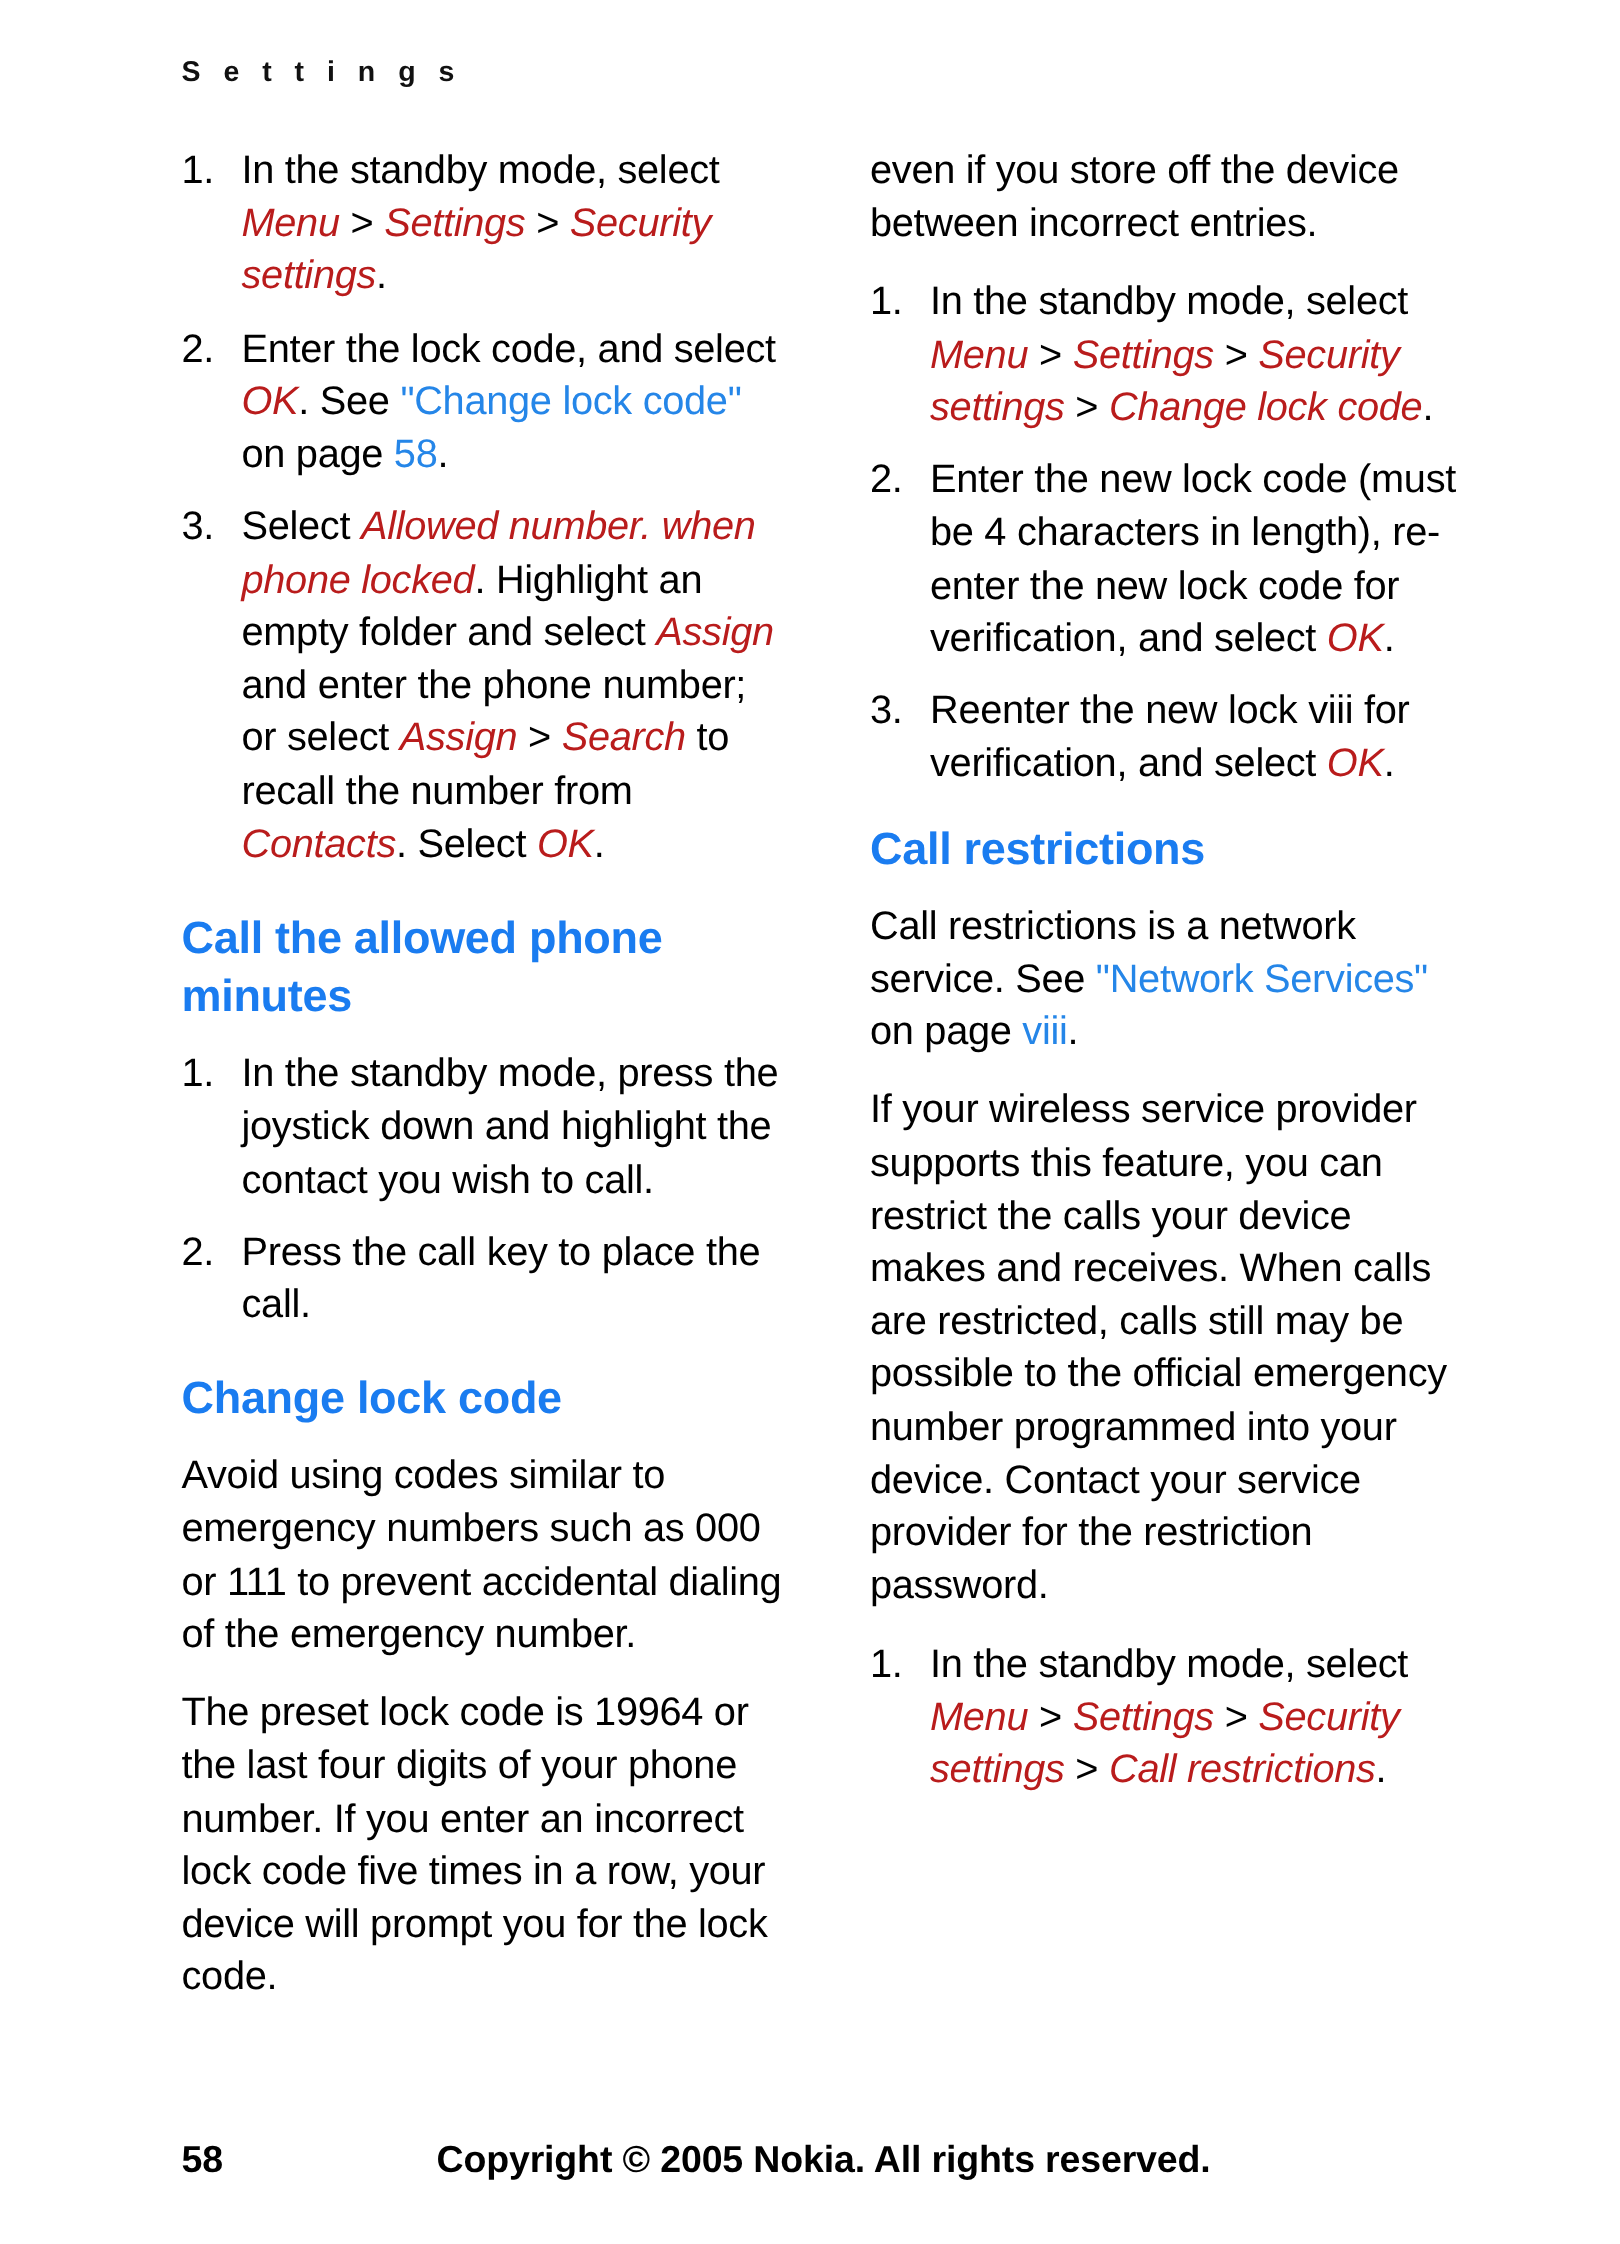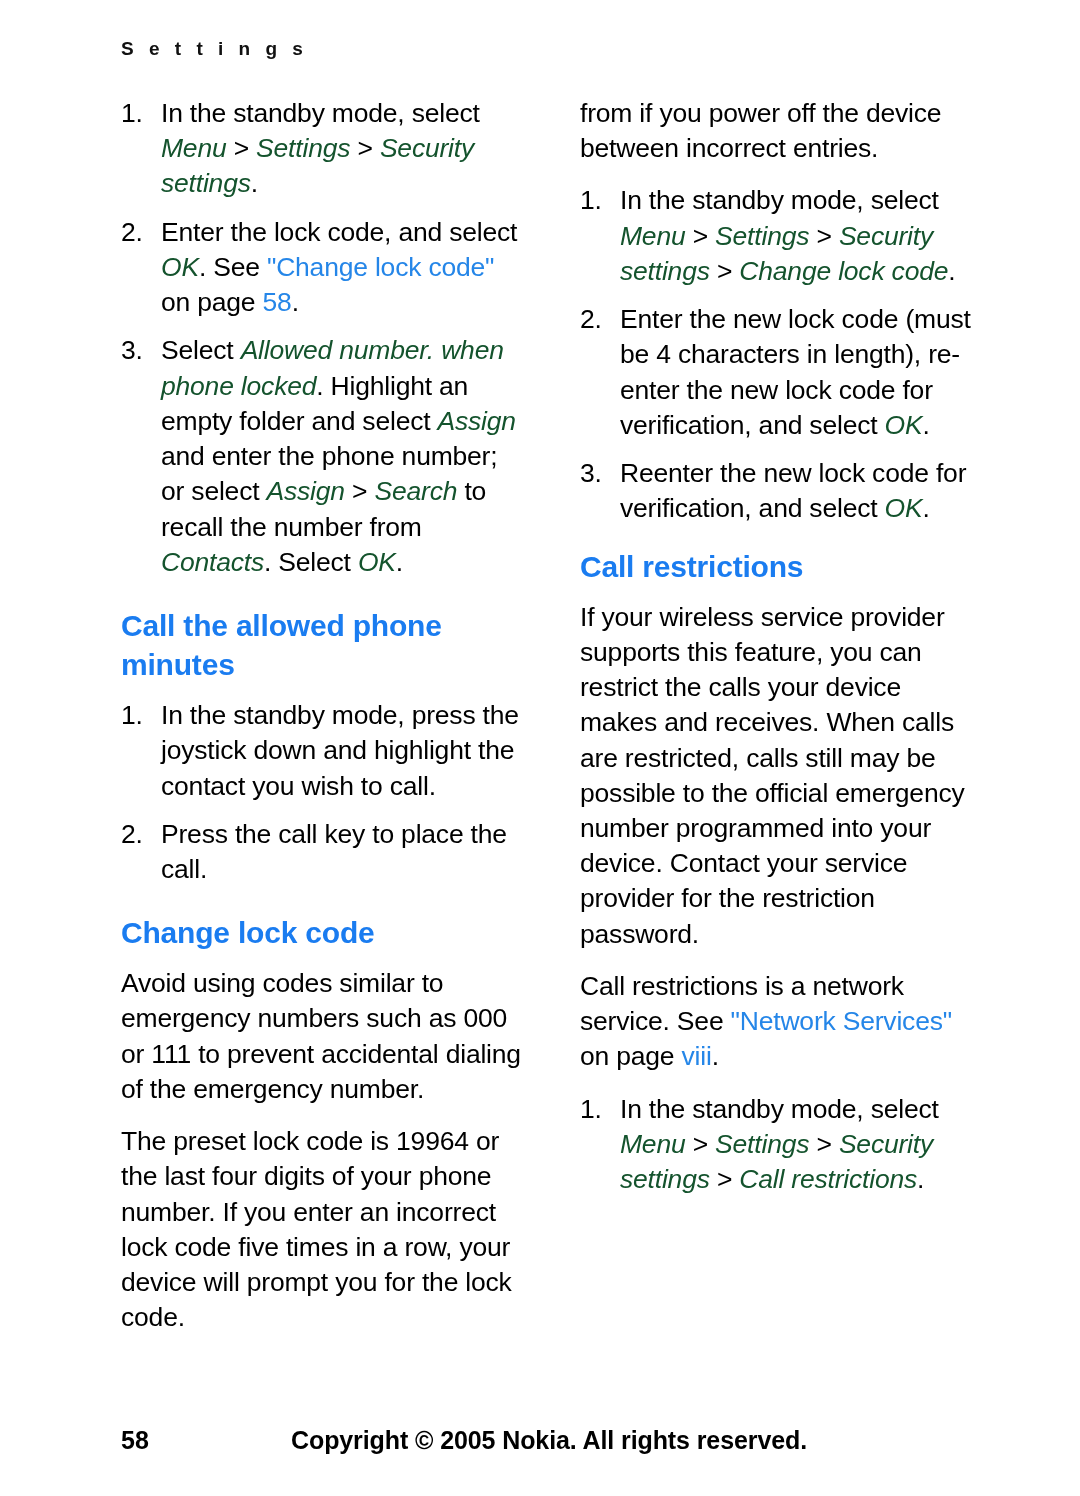--- a/index.html
+++ b/index.html
@@ -84,21 +84,21 @@
   ol.steps li .num {
     position: absolute;
     left: 0;
     top: 0;
     width: 32px;
     text-align: left;
     font-size: 26.5px;
   }
 
   .ui {
-    color: #14532d;
+    color: #b91c1c;
     font-style: italic;
   }
   .xref {
     color: #2586e8;
   }
   .sep {
     color: #000000;
     font-style: normal;
   }
 
@@ -166,42 +166,42 @@
 
       <h2 class="heading">Change lock code</h2>
 
       <p class="para">Avoid using codes similar to emergency numbers such as 000 or 111 to prevent accidental dialing of the emergency number.</p>
       <p class="para">The preset lock code is 19964 or the last four digits of your phone number. If you enter an incorrect lock code five times in a row, your device will prompt you for the lock code.</p>
 
     </div>
 
     <div class="col">
 
-      <p class="para">from if you power off the device between incorrect entries.</p>
+      <p class="para">even if you store off the device between incorrect entries.</p>
 
       <ol class="steps">
         <li>
           <span class="num">1.</span><span>In the standby mode, select </span><span class="ui">Menu</span><span class="sep"> &gt; </span><span class="ui">Settings</span><span class="sep"> &gt; </span><span class="ui">Security settings</span><span class="sep"> &gt; </span><span class="ui">Change lock code</span><span>.</span>
         </li>
 
         <li>
           <span class="num">2.</span><span>Enter the new lock code (must be 4 characters in length), re-enter the new lock code for verification, and select </span><span class="ui">OK</span><span>.</span>
         </li>
 
         <li>
-          <span class="num">3.</span><span>Reenter the new lock code for verification, and select </span><span class="ui">OK</span><span>.</span>
+          <span class="num">3.</span><span>Reenter the new lock viii for verification, and select </span><span class="ui">OK</span><span>.</span>
         </li>
       </ol>
 
 
       <h2 class="heading tight-top">Call restrictions</h2>
 
+      <p class="para"><span>Call restrictions is a network service. See </span><span class="xref">"Network Services"</span><span> on page </span><span class="xref">viii</span><span>.</span></p>
+
       <p class="para">If your wireless service provider supports this feature, you can restrict the calls your device makes and receives. When calls are restricted, calls still may be possible to the official emergency number programmed into your device. Contact your service provider for the restriction password.</p>
-
-      <p class="para"><span>Call restrictions is a network service. See </span><span class="xref">"Network Services"</span><span> on page </span><span class="xref">viii</span><span>.</span></p>
 
       <ol class="steps">
         <li>
           <span class="num">1.</span><span>In the standby mode, select </span><span class="ui">Menu</span><span class="sep"> &gt; </span><span class="ui">Settings</span><span class="sep"> &gt; </span><span class="ui">Security settings</span><span class="sep"> &gt; </span><span class="ui">Call restrictions</span><span>.</span>
         </li>
       </ol>
 
     </div>
   </div>
 

